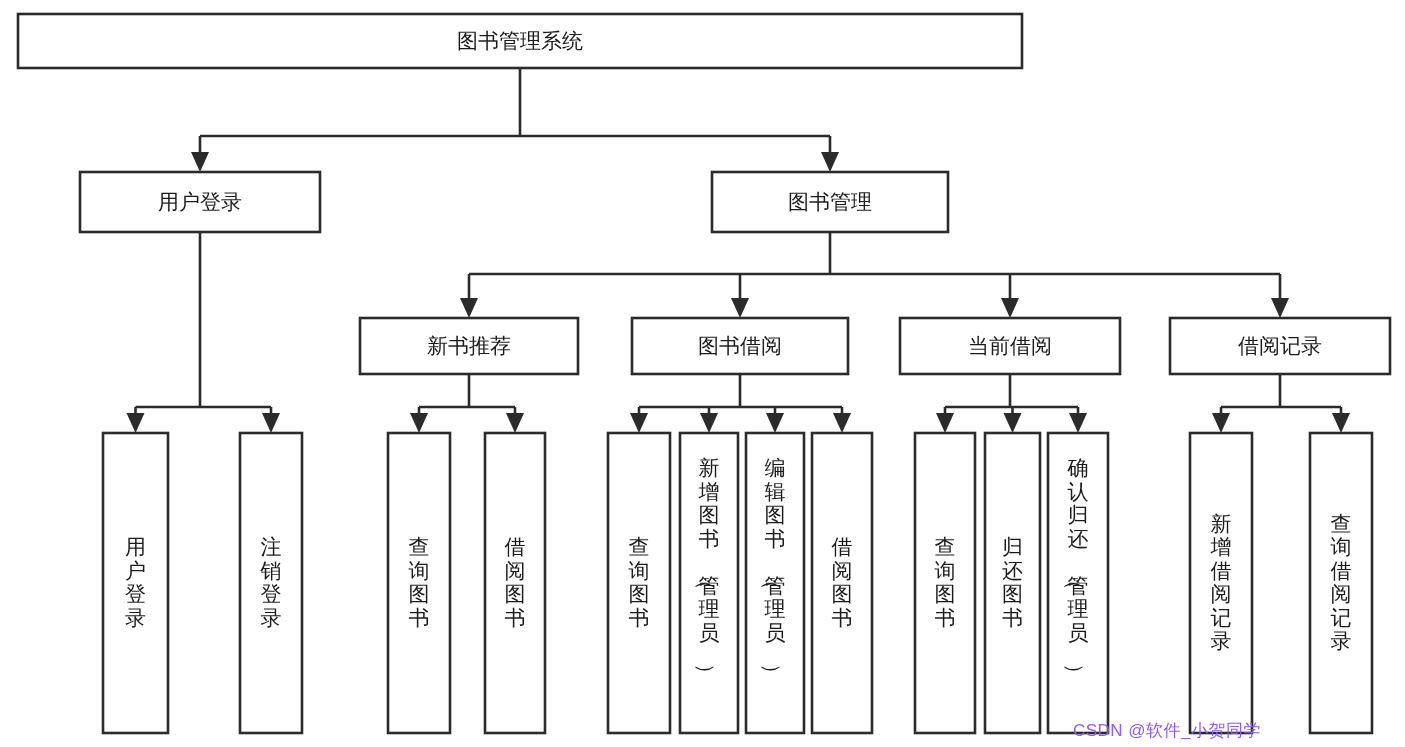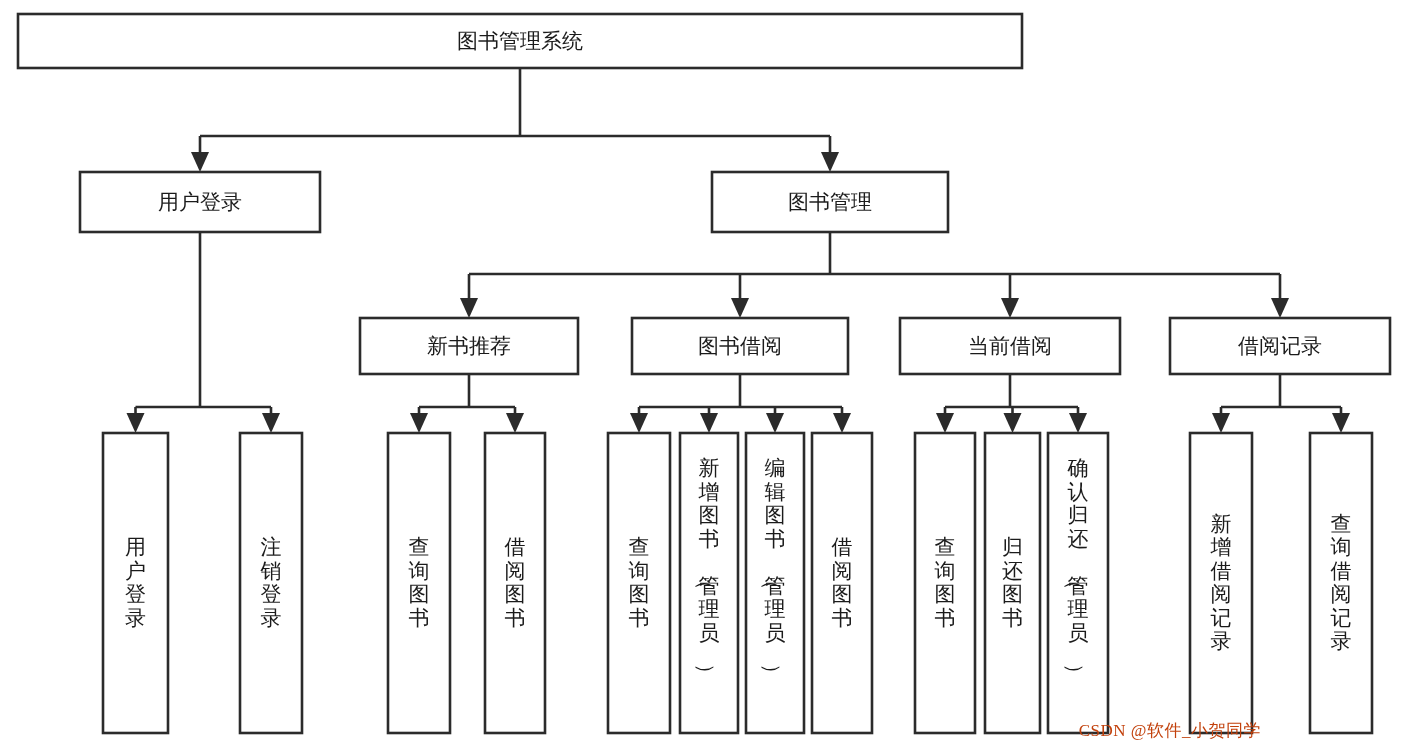--- a/index.html
+++ b/index.html
@@ -52,23 +52,23 @@
   .node-label-v {
     fill: #1b1b1b;
     font-family: "Liberation Sans", "DejaVu Sans", sans-serif;
     font-size: 21px;
     text-anchor: middle;
   }
   .watermark-text {
     position: absolute;
     right: 10px;
     bottom: 5px;
-    font-family: Liberation Serif, serif;
+    font-family: Liberation Sans, sans-serif;
     font-size: 17px;
-    color: #c2410c;
+    color: #8b5cf6;
     white-space: nowrap;
     letter-spacing: 0.5px;
   }
 </style>
 </head>
 <body>
 
 <div id="diagram-root">
   <svg class="diagram-canvas" viewBox="0 0 1405 747">
     <g id="connector-layer">

